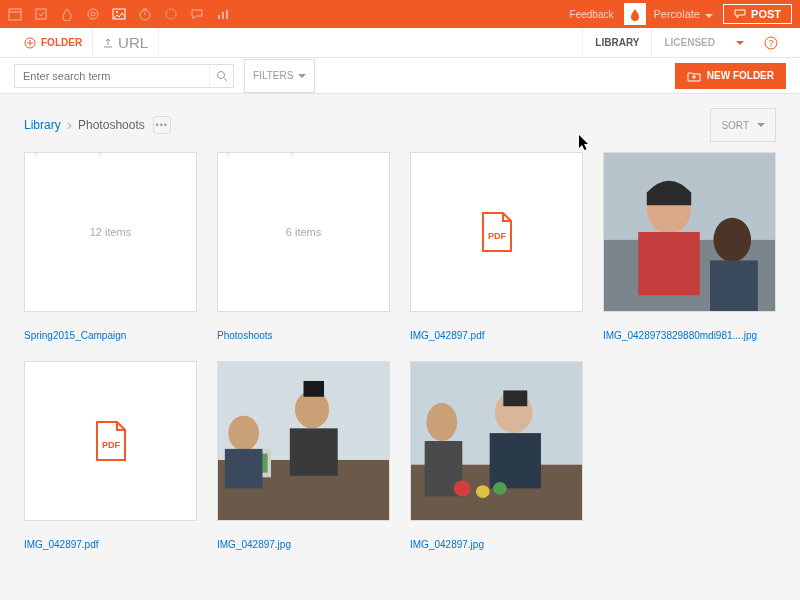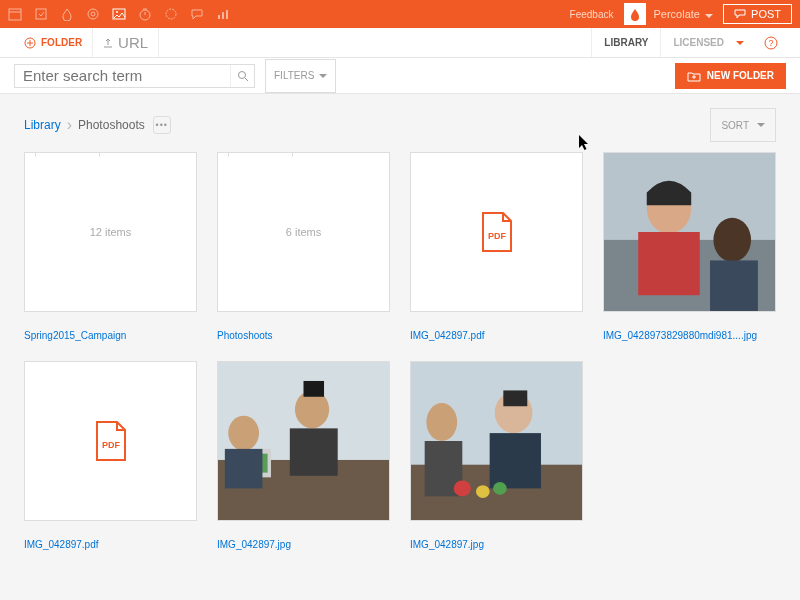--- a/index.html
+++ b/index.html
@@ -5,32 +5,32 @@
 *{box-sizing:border-box;margin:0;padding:0;font-family:-apple-system,Helvetica,Arial,sans-serif}
 body{width:800px;height:600px;background:#f5f5f5;overflow:hidden}
 .topbar{height:28px;background:#f15a24;display:flex;align-items:center;padding:0 8px;color:#fff;font-size:11px}
 .top-icons{display:flex;gap:12px;align-items:center}
 .top-icons .ic{width:14px;height:14px;display:flex;align-items:center;justify-content:center;color:#fff;opacity:.55;cursor:pointer}
 .top-icons .ic.active{opacity:1}
 .top-spacer{flex:1}
 .feedback{color:#ffd4c2;font-size:10px;margin-right:10px;cursor:pointer}
 .brand-box{width:22px;height:22px;background:#fff;display:flex;align-items:center;justify-content:center;margin-right:8px}
 .brand-name{color:#ffd4c2;font-size:11px;margin-right:10px;cursor:pointer}
-.post-btn{border:1px solid #fff;padding:3px 10px;display:flex;align-items:center;gap:5px;cursor:pointer;font-weight:400;font-size:11px}
+.post-btn{border:1px solid #fff;padding:3px 10px;display:flex;align-items:center;gap:5px;cursor:pointer;font-weight:700;font-size:11px}
 .subbar{height:30px;background:#fff;border-bottom:1px solid #e5e5e5;display:flex;align-items:stretch;padding:0 14px}
 .up-btn{display:flex;align-items:center;gap:5px;color:#f15a24;font-size:10px;font-weight:700;padding:0 10px;border-right:1px solid #eee;cursor:pointer}
 .url-btn{display:flex;align-items:center;gap:5px;color:#999;font-size:15px;padding:0 10px;border-right:1px solid #eee;cursor:pointer}
 .sub-spacer{flex:1}
 .tab{display:flex;align-items:center;padding:0 12px;font-size:10px;font-weight:700;color:#b0b0b0;cursor:pointer;border-left:1px solid #eee}
 .tab.active{color:#555}
-.tab.licensed{gap:12px}
+.tab.licensed{gap:21px}
 .help{display:flex;align-items:center;padding:0 8px;cursor:pointer;color:#f15a24}
 .ctrlbar{height:36px;background:#fff;border-bottom:1px solid #e5e5e5;display:flex;align-items:center;padding:0 14px;gap:10px}
 .search{flex:0 0 220px;border:1px solid #ddd;height:24px;display:flex;align-items:center}
-.search input{border:0;outline:0;flex:1;padding:0 8px;font-size:15px;color:#666}
+.search input{border:0;outline:0;flex:1;padding:0 8px;font-size:11px;color:#666}
 .search-ic{width:24px;border-left:1px solid #eee;display:flex;align-items:center;justify-content:center;color:#999;height:100%}
 .filters{border:1px solid #ddd;height:34px;padding:0 8px;display:flex;align-items:center;gap:5px;font-size:10px;color:#999;cursor:pointer}
 .newfolder{margin-left:auto;background:#f15a24;color:#fff;height:26px;padding:0 12px;display:flex;align-items:center;gap:6px;font-size:10px;font-weight:700;cursor:pointer}
 .header{padding:14px 24px 10px;display:flex;align-items:center}
 .crumb{color:#0073d6;font-size:12px;cursor:pointer}
 .crumb-cur{color:#666;font-size:12px}
 .crumb-sep{margin:0 6px;color:#bbb}
 .more{width:18px;height:18px;border:1px solid #ddd;border-radius:3px;margin-left:8px;display:flex;align-items:center;justify-content:center;cursor:pointer;color:#999;font-size:9px;letter-spacing:1px}
 .sort{margin-left:auto;border:1px solid #ddd;height:24px;padding:16px 10px;display:flex;align-items:center;gap:8px;font-size:10px;color:#999;cursor:pointer}
 .grid{padding:0 24px;display:grid;grid-template-columns:repeat(4,1fr);gap:20px}

